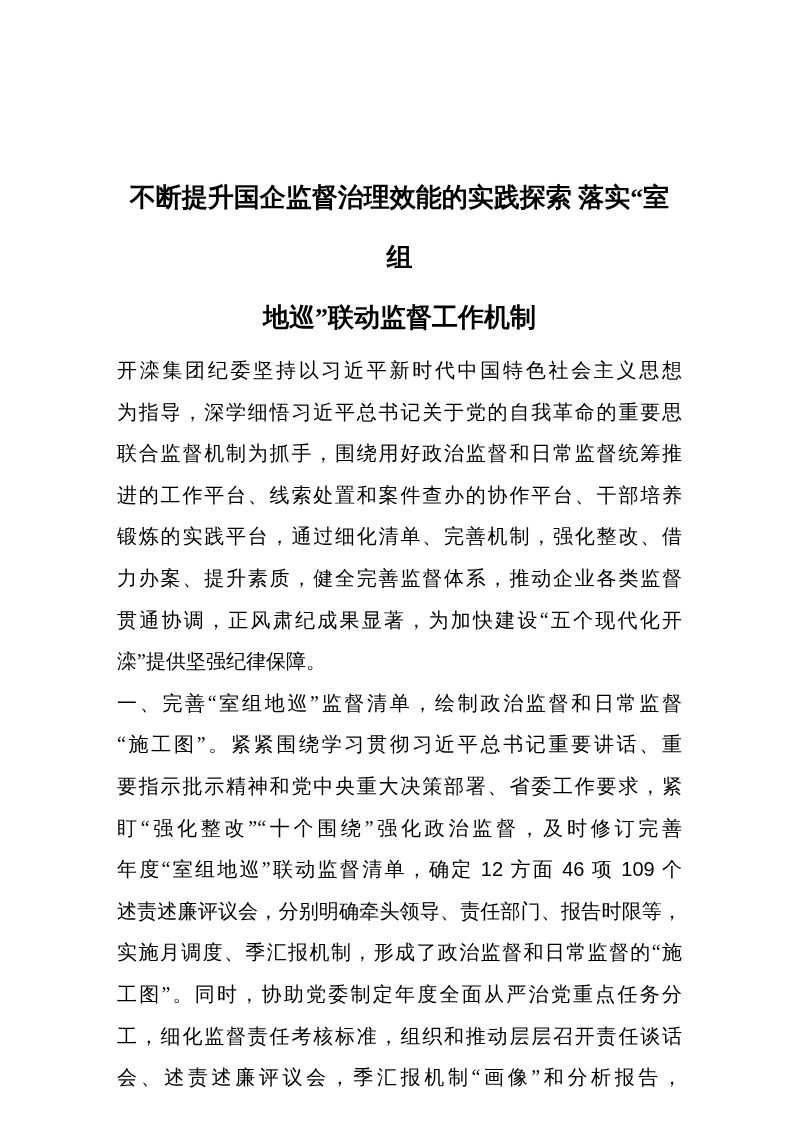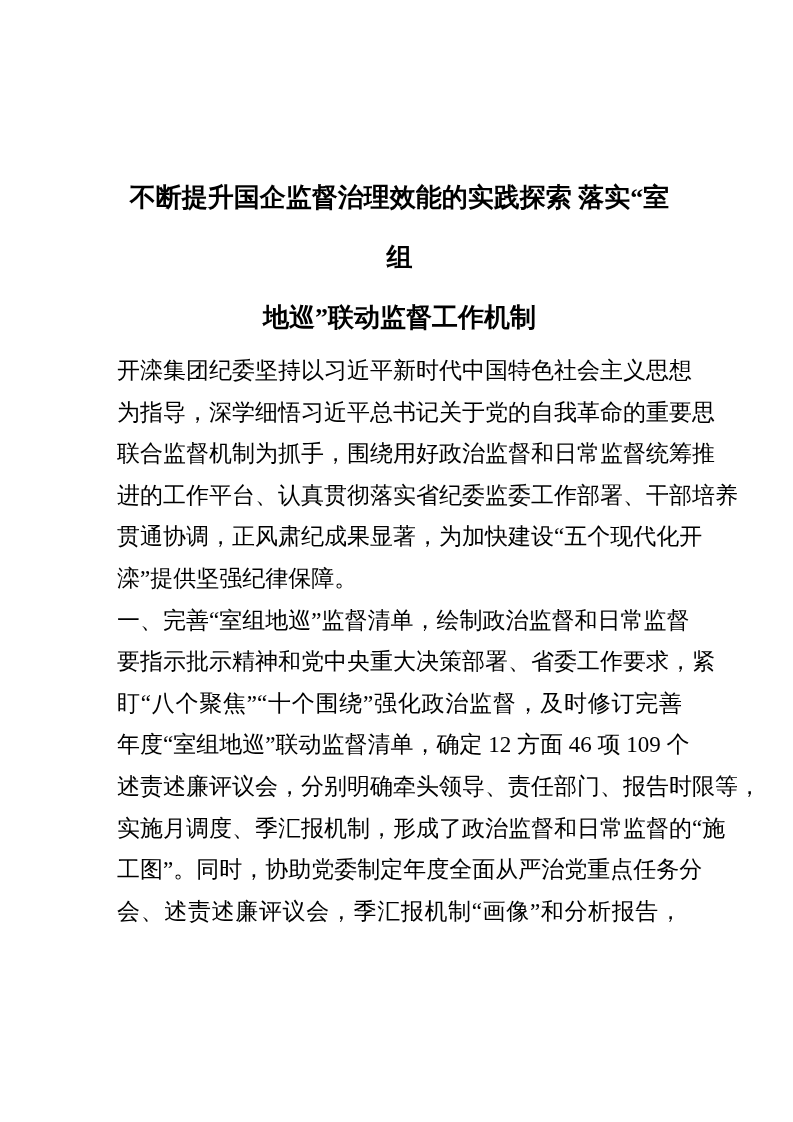--- a/index.html
+++ b/index.html
@@ -29,61 +29,65 @@
   .title-line {
     display: block;
   }
   .doc-body {
     margin-top: 2px;
   }
   .para {
     margin: 0;
   }
   .text-line {
-    font-size: 23px;
+    font-size: 20px;
     line-height: 41.6px;
     text-align: justify;
     text-align-last: justify;
     white-space: nowrap;
   }
   .text-line.para-end {
     text-align: center;
     text-align-last: left;
   }
   
   .num {
-    font-family: Liberation Serif, serif;
+    font-family: Liberation Sans, sans-serif;
   }
 </style>
 </head>
 <body>
 
 <div class="page">
 
   <h1 class="doc-title">
     <span class="title-line">不断提升国企监督治理效能的实践探索 落实“室组</span>
     <span class="title-line">地巡”联动监督工作机制</span>
   </h1>
 
   <div class="doc-body">
 
     <div class="para">
       <div class="text-line">开滦集团纪委坚持以习近平新时代中国特色社会主义思想</div>
       <div class="text-line">为指导，深学细悟习近平总书记关于党的自我革命的重要思</div>
       <div class="text-line">联合监督机制为抓手，围绕用好政治监督和日常监督统筹推</div>
-      <div class="text-line">进的工作平台、认真贯彻落实省纪委监委工作部署、干部培养</div>
+      <div class="text-line">进的工作平台、线索处置和案件查办的协作平台、干部培养</div>
+      <div class="text-line">锻炼的实践平台，通过细化清单、完善机制，强化整改、借</div>
+      <div class="text-line">力办案、提升素质，健全完善监督体系，推动企业各类监督</div>
       <div class="text-line">贯通协调，正风肃纪成果显著，为加快建设“五个现代化开</div>
       <div class="text-line para-end">滦”提供坚强纪律保障。</div>
     </div>
 
     <div class="para">
       <div class="text-line">一、完善“室组地巡”监督清单，绘制政治监督和日常监督</div>
+      <div class="text-line">“施工图”。紧紧围绕学习贯彻习近平总书记重要讲话、重</div>
       <div class="text-line">要指示批示精神和党中央重大决策部署、省委工作要求，紧</div>
-      <div class="text-line">盯“八个聚焦”“十个围绕”强化政治监督，及时修订完善</div>
+      <div class="text-line">盯“强化整改”“十个围绕”强化政治监督，及时修订完善</div>
       <div class="text-line">年度“室组地巡”联动监督清单，确定 <span class="num">12</span> 方面 <span class="num">46</span> 项 <span class="num">109</span> 个</div>
       <div class="text-line">述责述廉评议会，分别明确牵头领导、责任部门、报告时限等，</div>
       <div class="text-line">实施月调度、季汇报机制，形成了政治监督和日常监督的“施</div>
       <div class="text-line">工图”。同时，协助党委制定年度全面从严治党重点任务分</div>
+      <div class="text-line">工，细化监督责任考核标准，组织和推动层层召开责任谈话</div>
       <div class="text-line">会、述责述廉评议会，季汇报机制“画像”和分析报告，</div>
     </div>
 
   </div>
 </div>
 
 </body></html>

